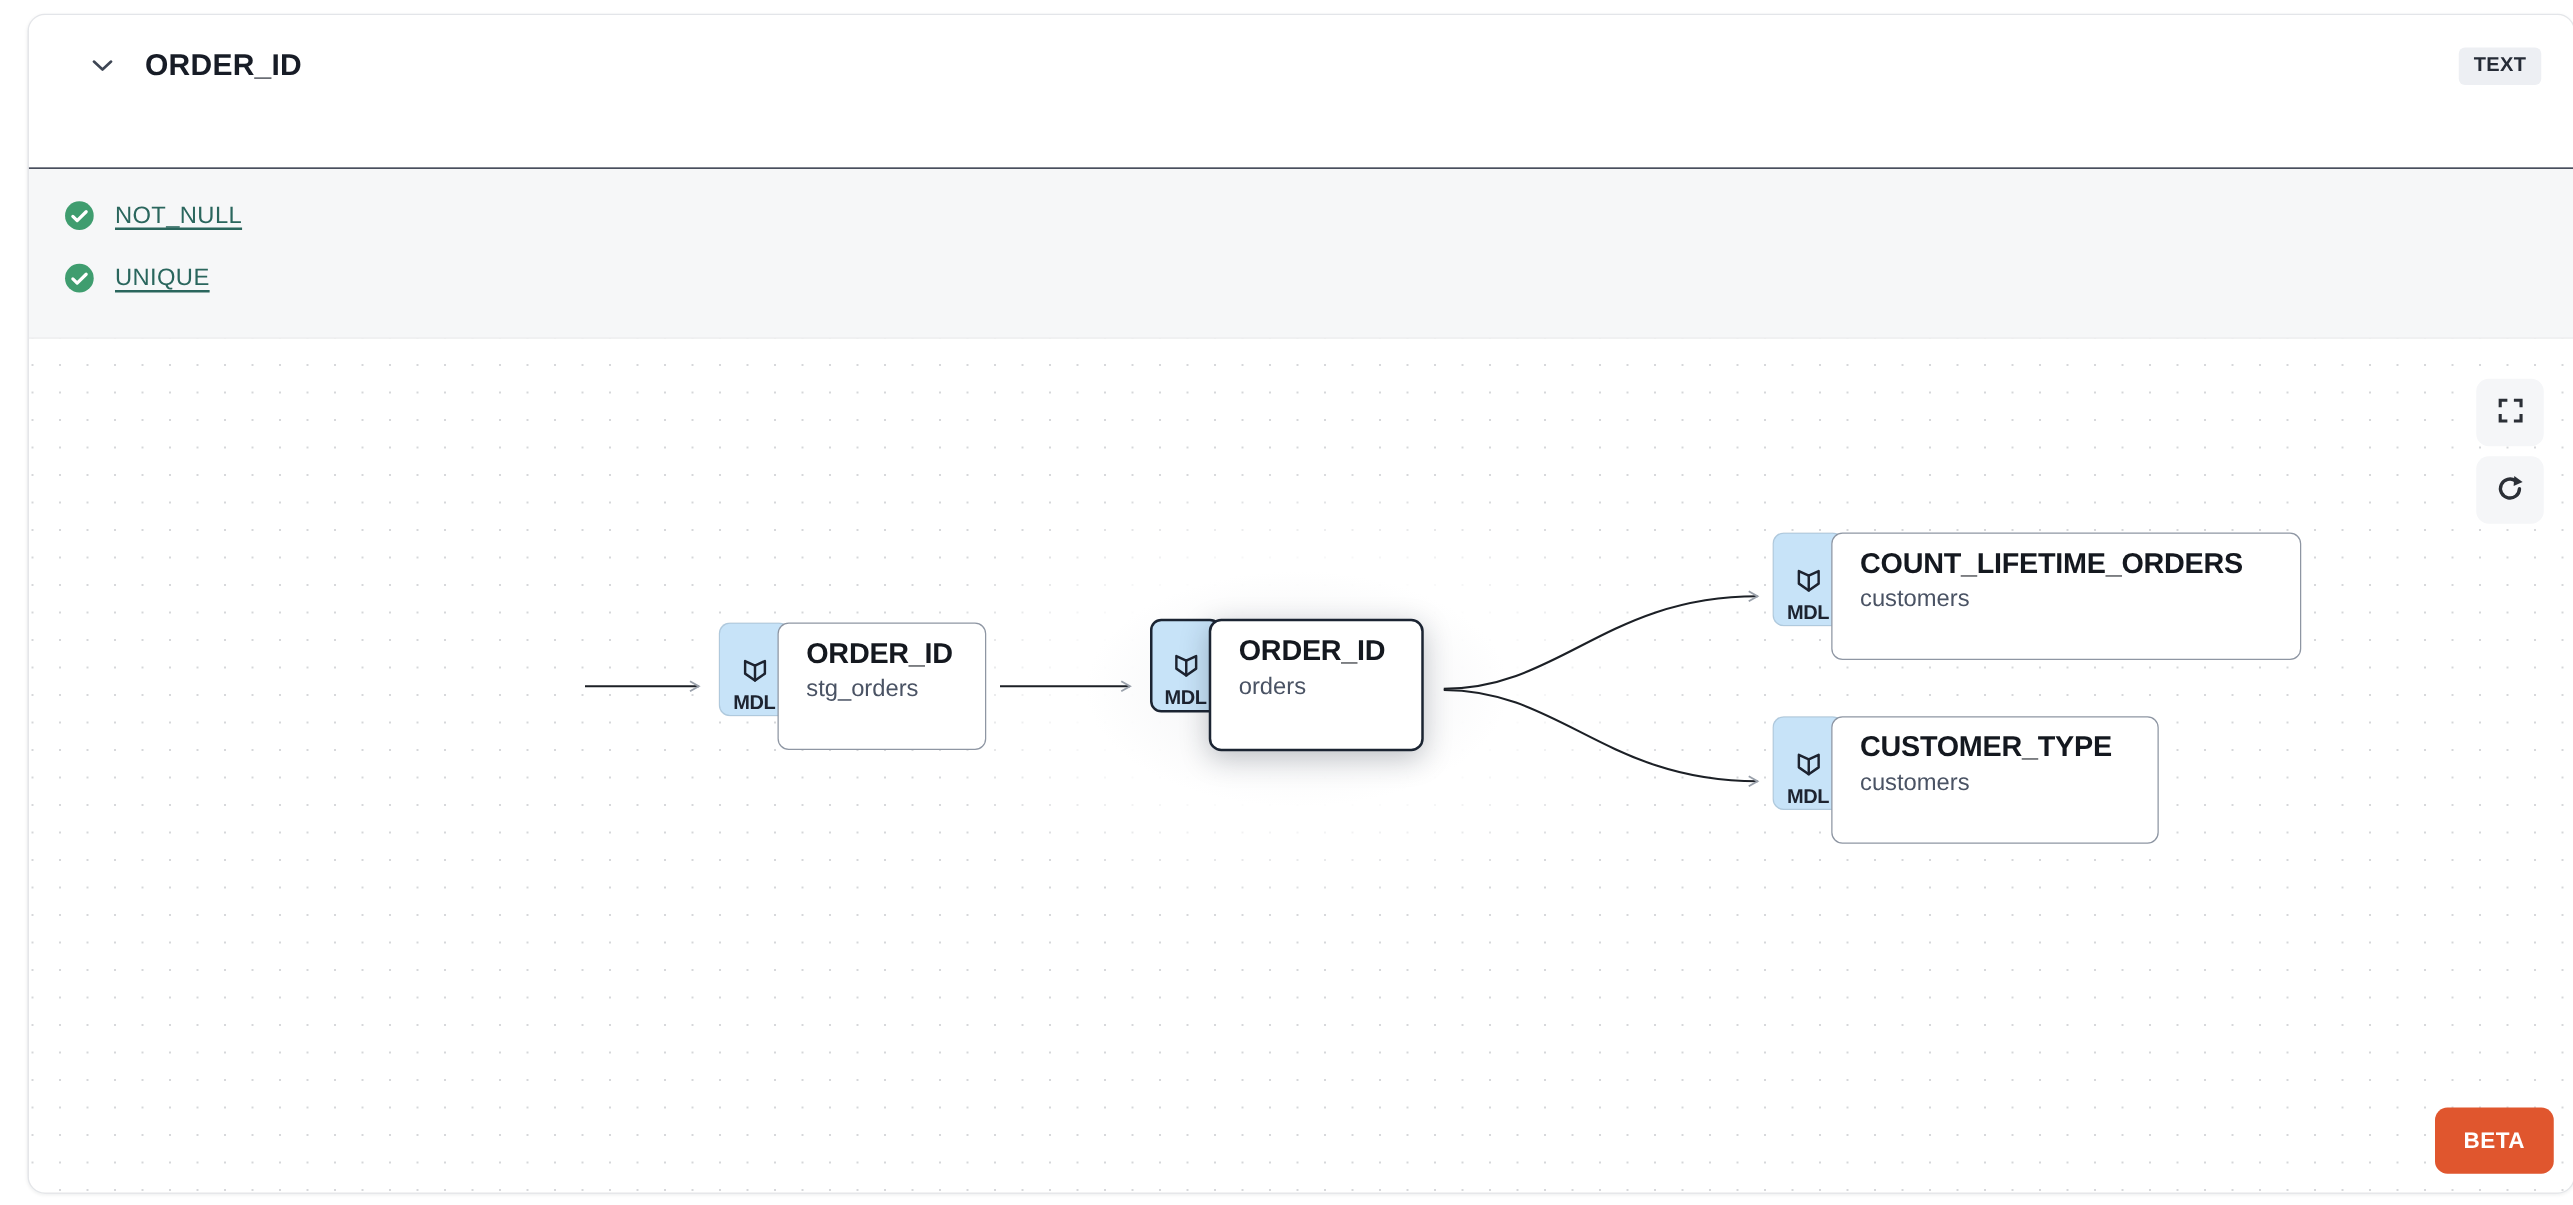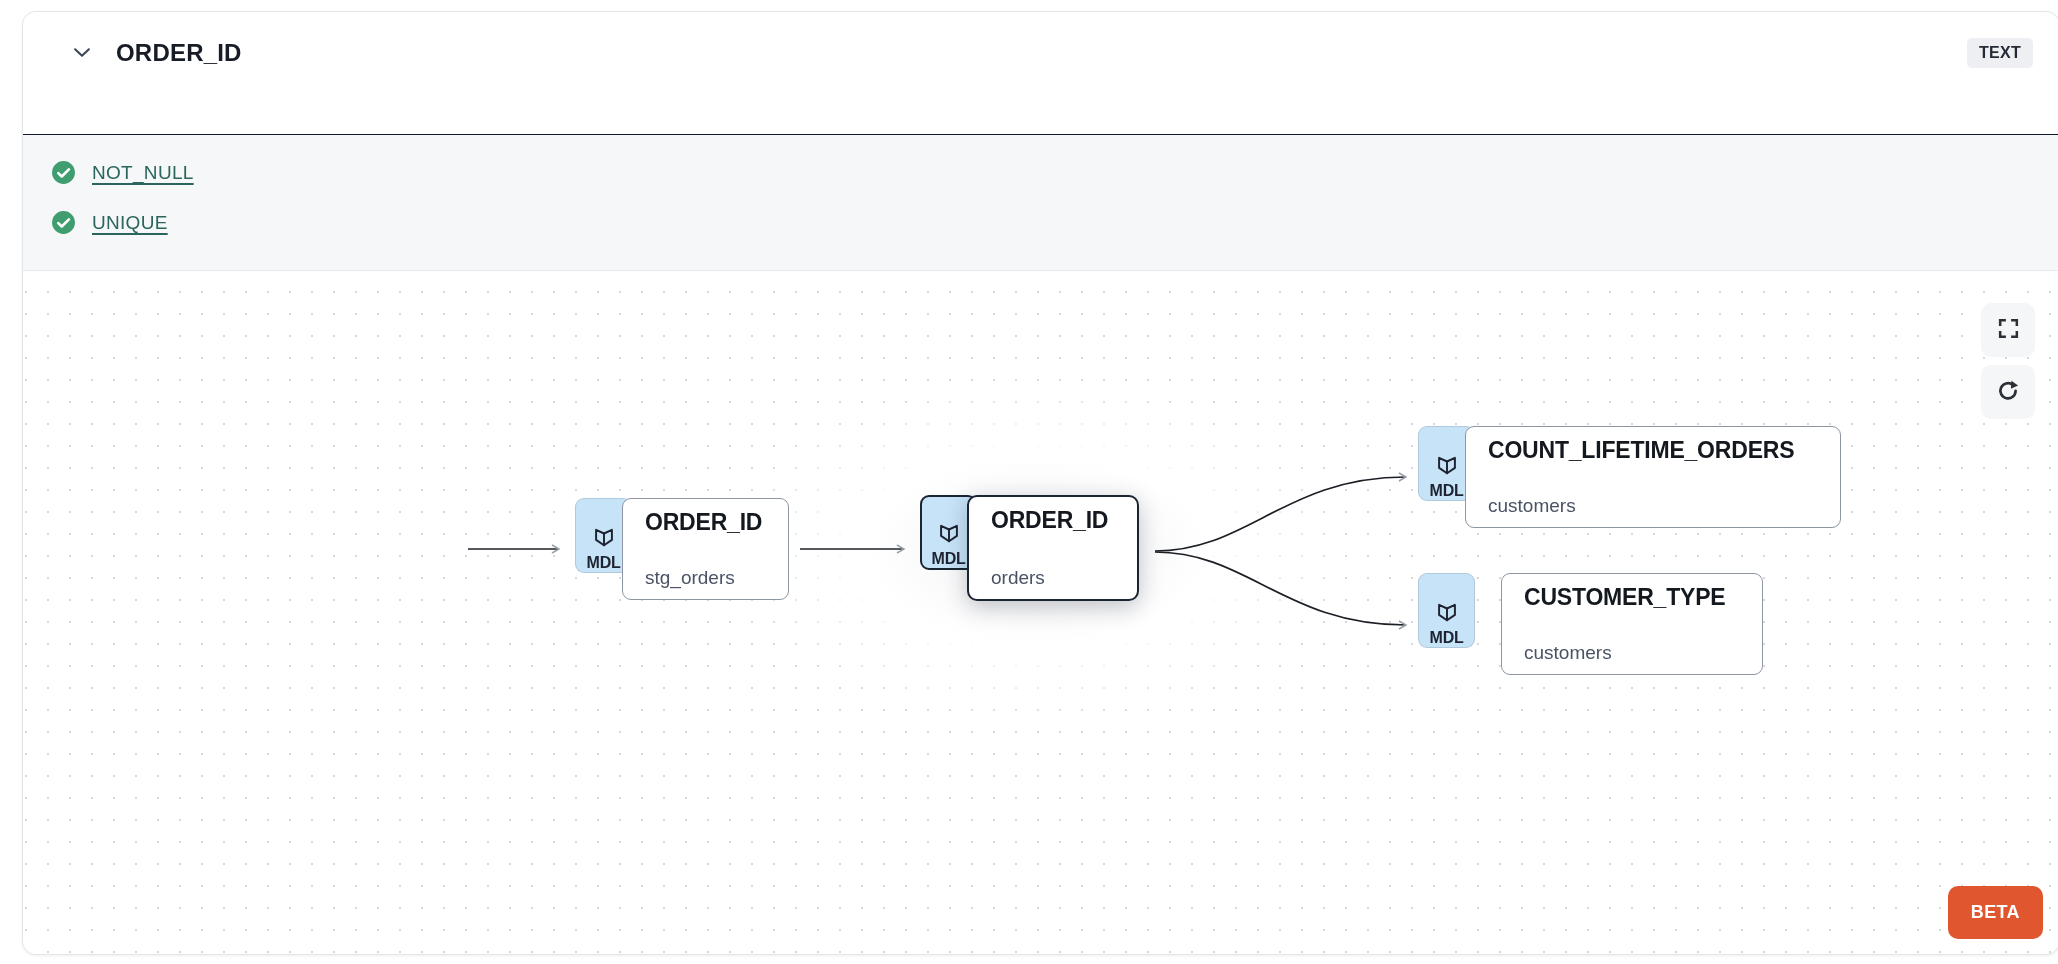--- a/index.html
+++ b/index.html
@@ -38,21 +38,21 @@
 
   .node { position:absolute; display:flex; align-items:flex-start; z-index:2; }
   .nbadge { width:57px; height:75px; border-radius:9px; margin-right:-10px; position:relative; z-index:1;
     display:flex; flex-direction:column; align-items:center; justify-content:flex-end; gap:1px;
     color:#1d2330; border:1px solid rgba(28,40,58,0.14); }
   .nbadge svg { width:26px; height:26px; }
   .badge-label { font-size:16px; font-weight:600; letter-spacing:-0.3px; }
   .badge-src { background:#c2e6df; }
   .badge-mdl { background:#c7e3f8; }
   .ncard { position:relative; z-index:2; background:#ffffff; border:1px solid #8e96a3; border-radius:9px;
-    height:102px; display:flex; flex-direction:column; justify-content:space-between; gap:5px; padding:10px 20px 10px 22px; }
+    height:102px; display:flex; flex-direction:column; justify-content:flex-start; gap:5px; padding:10px 20px 10px 22px; }
   .ntitle { font-size:23px; font-weight:600; color:#14181f; letter-spacing:-0.2px; white-space:nowrap; }
   .nsub { font-size:19px; color:#4a5364; white-space:nowrap; }
   .node.selected .nbadge { border:2.5px solid #1b2432; }
   .node.selected .ncard { border:2.5px solid #1b2432; border-radius:10px; height:106px;
     box-shadow:0 6px 22px rgba(25,33,48,0.25); }
 
   .canvas-controls { position:absolute; top:32px; right:24px; display:flex; flex-direction:column; gap:8px; z-index:3; }
   .ctrl-btn { width:54px; height:54px; background:#f5f6f8; border:none; border-radius:10px; cursor:pointer;
     display:flex; align-items:center; justify-content:center; color:#2b2f36; }
   .ctrl-btn svg { width:25px; height:25px; }
@@ -171,21 +171,21 @@
     <div class="node" style="left:1395px; top:302px;">
       <div class="nbadge badge-mdl">
         <span>
           <svg viewBox="0 0 24 24" fill="none" stroke="currentColor" stroke-width="1.8" stroke-linecap="round" stroke-linejoin="round">
             <path d="M4.7 6.3 L12 9.7 L19.3 6.3 L19.3 15.6 L12 20.6 L4.7 15.6 Z"></path>
             <path d="M12 9.7 V20.6"></path>
           </svg>
         </span>
         <span class="badge-label">MDL</span>
       </div>
-      <div class="ncard" style="width:262px;margin-left:36px;">
+      <div class="ncard" style="width:262px;">
         <div class="ntitle">CUSTOMER_TYPE</div>
         <div class="nsub">customers</div>
       </div>
     </div>
 
     <div class="canvas-controls">
       <button class="ctrl-btn">
         <span>
           <svg viewBox="0 0 24 24" width="25" height="25" fill="none" stroke="currentColor" stroke-width="2.4">
             <path d="M4 9.5V4h5.5"></path>

